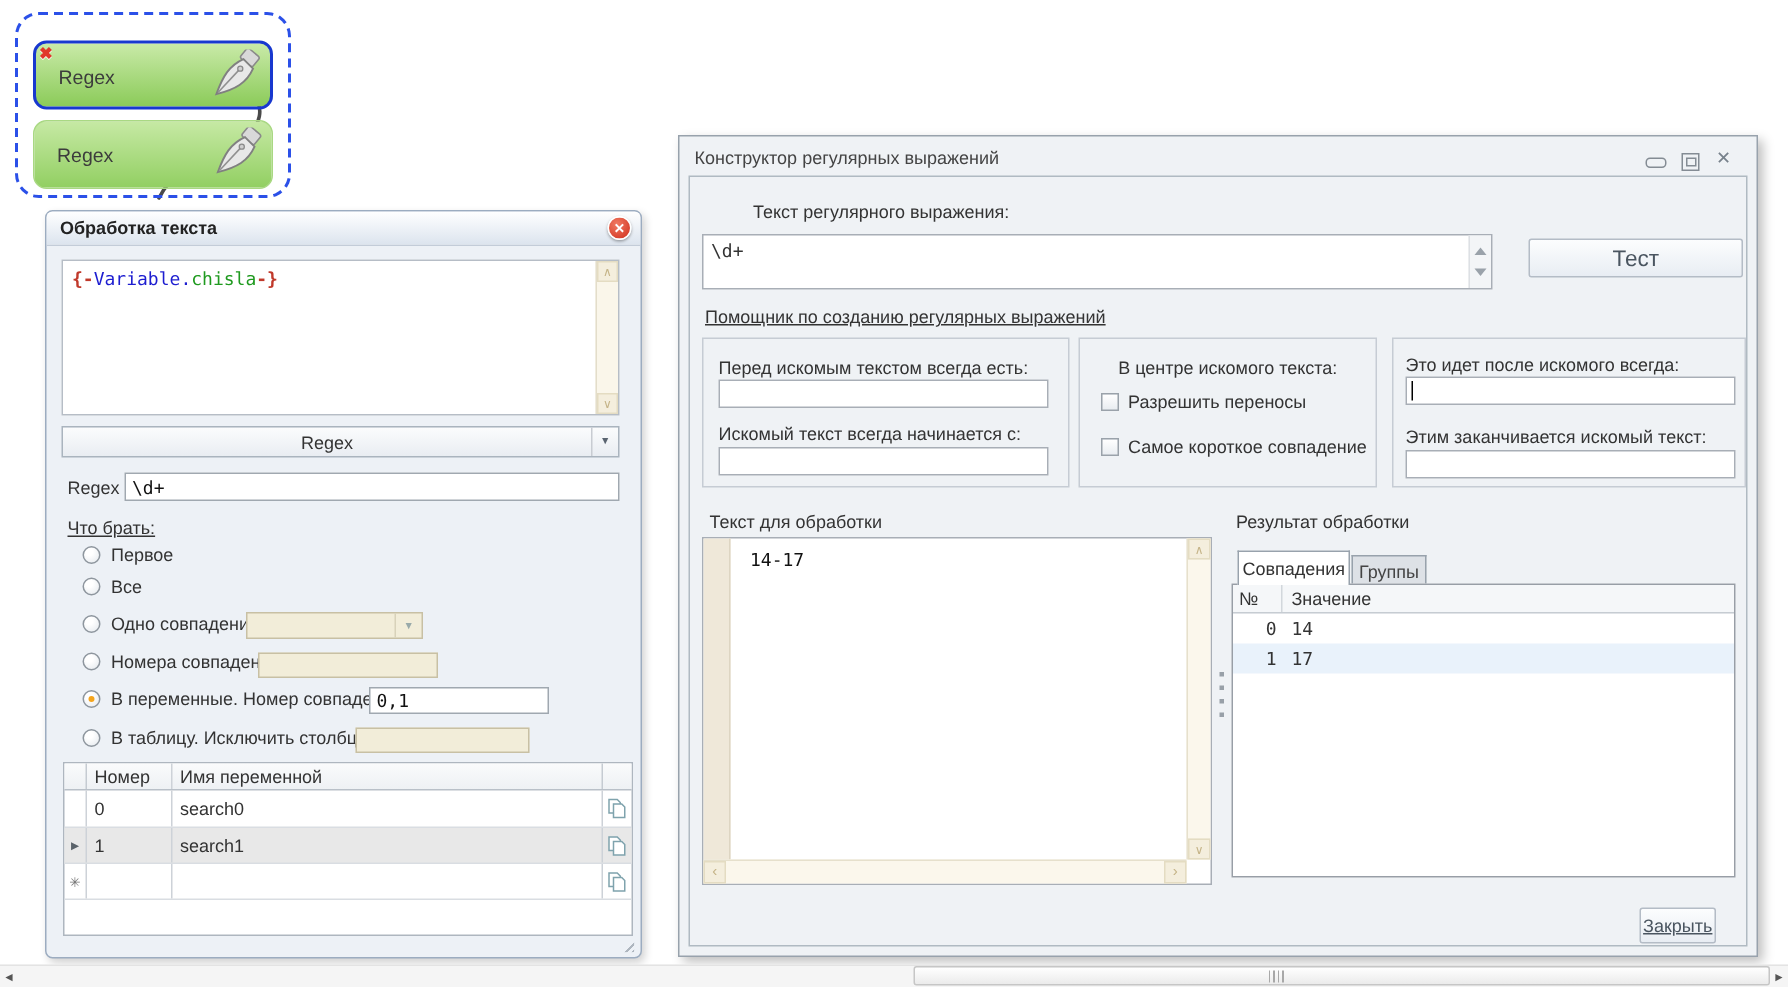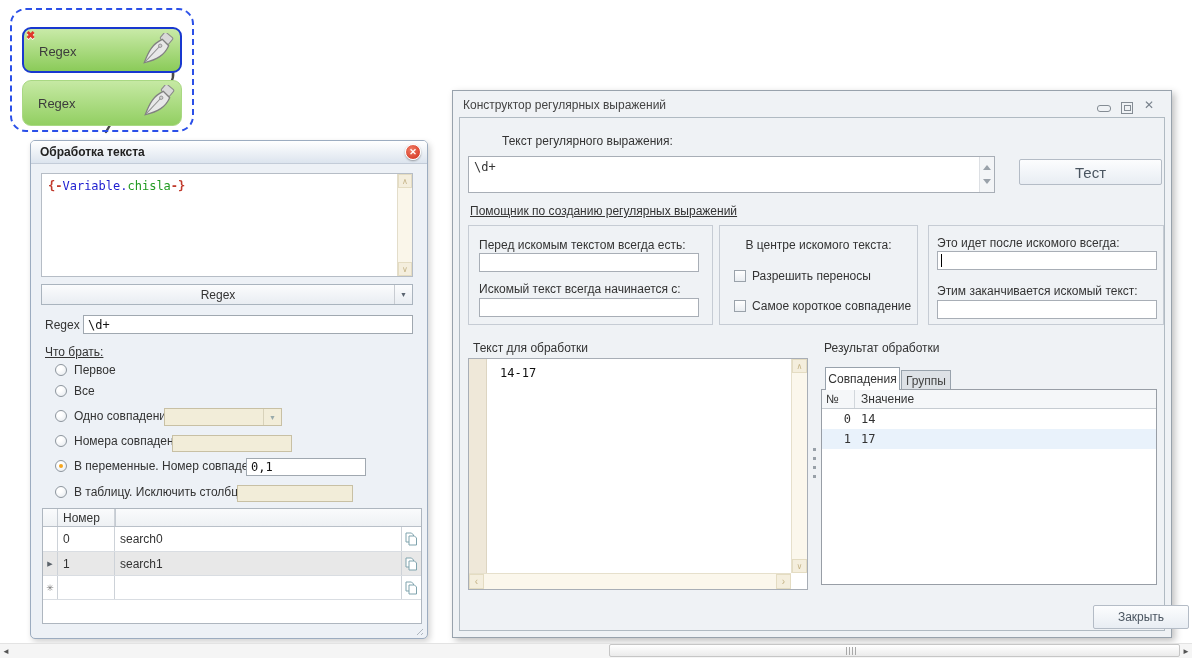--- a/index.html
+++ b/index.html
@@ -84,28 +84,28 @@
   .lab { position:absolute; color:#333; }
   .patbox { position:absolute; left:8px; top:38px; width:527px; height:37px; background:#fff; border:1px solid #a8aeb6; }
   .patbox .val { position:absolute; left:5px; top:3px; }
   .spin { position:absolute; right:0; top:0; bottom:0; width:15px; background:#f3f5f7; border-left:1px solid #dde0e4;
           display:flex; flex-direction:column; align-items:center; justify-content:space-evenly; }
   .tri-up { width:0; height:0; border-left:4px solid transparent; border-right:4px solid transparent; border-bottom:5px solid #9aa2aa; }
   .tri-dn { width:0; height:0; border-left:4px solid transparent; border-right:4px solid transparent; border-top:5px solid #9aa2aa; }
   .btn { position:absolute; background:linear-gradient(#fcfdfe,#e8edf3); border:1px solid #b4bcc6; border-radius:2px;
          color:#4a5560; display:flex; align-items:center; justify-content:center; }
   #btn-test { left:559px; top:41px; width:143px; height:26px; font-size:15px; }
-  #btn-close { left:633px; top:487px; width:96px; height:24px; font-size:12px; }
+  #btn-close { left:633px; top:487px; width:51px; height:24px; font-size:12px;text-decoration:underline; }
   .hlink { position:absolute; left:10px; top:86px; text-decoration:underline; color:#333; }
   .grp { position:absolute; top:107px; height:100px; border:1px solid #c6ccd4; }
   #grpA { left:8px; width:245px; } #grpB { left:259px; width:199px; } #grpC { left:468px; width:236px; }
   .grp .lab2 { position:absolute; left:10px; }
   .inp { position:absolute; height:19px; border:1px solid #a8aeb6; background:#fff; font-size:12px; padding:0 3px;
          font-family:"Liberation Sans", sans-serif; }
-  .cbrow { position:absolute; left:14px; display:flex; align-items:center;margin-top:8px; }
+  .cbrow { position:absolute; left:14px; display:flex; align-items:center; }
   .cbox { width:12px; height:12px; border:1px solid #9aa2aa; background:linear-gradient(#ffffff,#e9edf1); margin-right:6px; flex:none; }
   .caret { position:absolute; left:3px; top:2px; width:1px; height:13px; background:#000; }
 
   .editor { position:absolute; left:8px; top:240px; width:340px; height:232px; background:#fff; border:1px solid #a8aeb6;padding-left:34px; }
   .gutter { position:absolute; left:0; top:0; bottom:16px; width:18px; background:#efe8d9; border-right:1px solid #ddd5c2; }
   .ed-text { position:absolute; left:31px; top:7px; color:#111; }
   .ed-vscr { position:absolute; right:0; top:0; bottom:16px; width:16px; background:#fbf7ec; border-left:1px solid #e6e0cc;
              display:flex; flex-direction:column; justify-content:space-between; }
   .ed-hscr { position:absolute; left:0; right:16px; bottom:0; height:16px; background:#fbf7ec; border-top:1px solid #e6e0cc;
              display:flex; justify-content:space-between; }
@@ -217,20 +217,21 @@
   <div class="optrow" style="top:344px;">
     <span class="radio"></span>
     <span>В таблицу. Исключить столбцы</span>
   </div>
   <div class="dis-field abs" style="left:206px; top:344px; width:116px;"></div>
 
   <div class="dtable">
     <div class="drow hdr">
       <div class="c-sel"></div>
       <div class="c-num">Номер</div>
+      <div class="c-name">Имя переменной</div>
       <div class="c-ico"></div>
     </div>
     <div class="drow" style="height:25px;">
       <div class="c-sel"></div>
       <div class="c-num">0</div>
       <div class="c-name">search0</div>
       <div class="c-ico">
         <svg width="13" height="14" viewBox="0 0 13 14">
             <path d="M1 1h5.5l2 2v7H1z" fill="#fff" stroke="#7fa3ad"></path>
             <path d="M4 4h5.5l2 2v7H4z" fill="#fff" stroke="#7fa3ad"></path>

